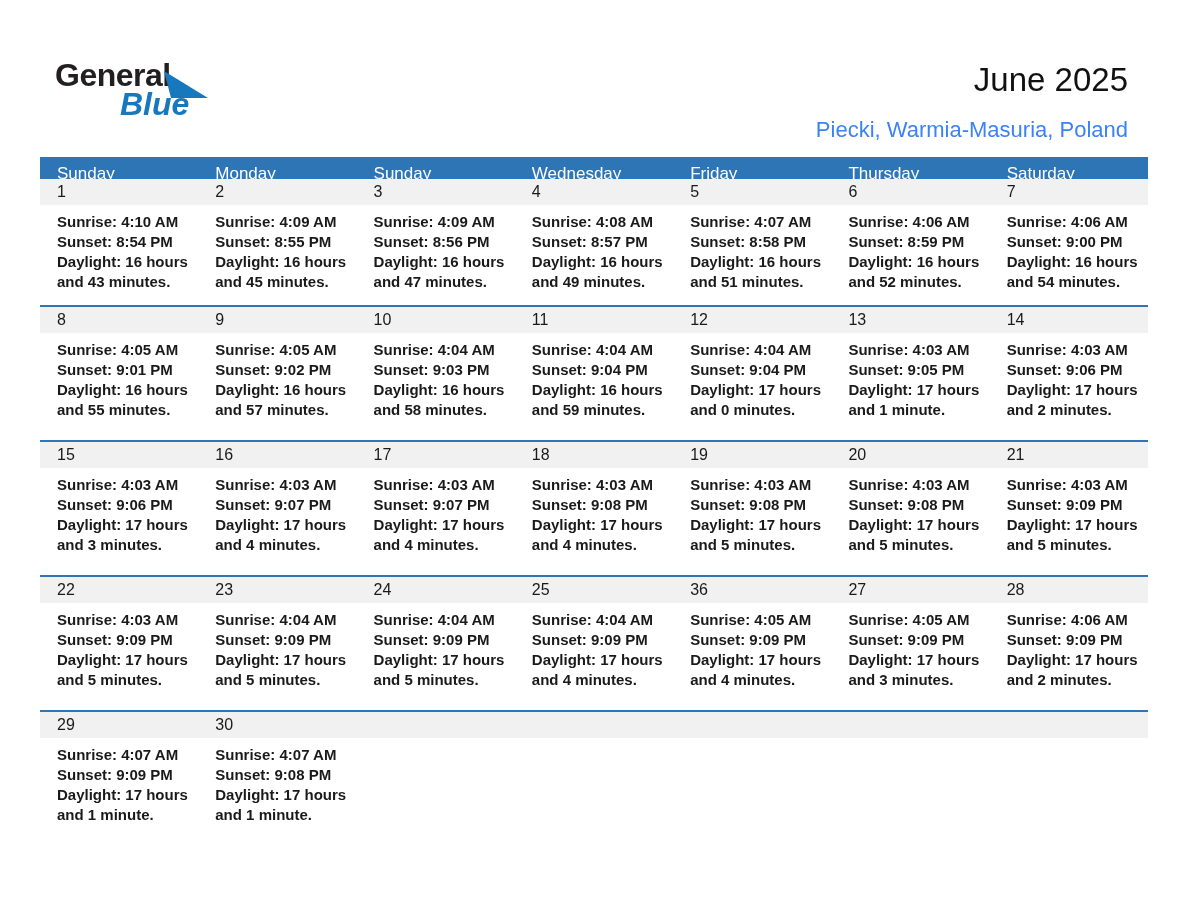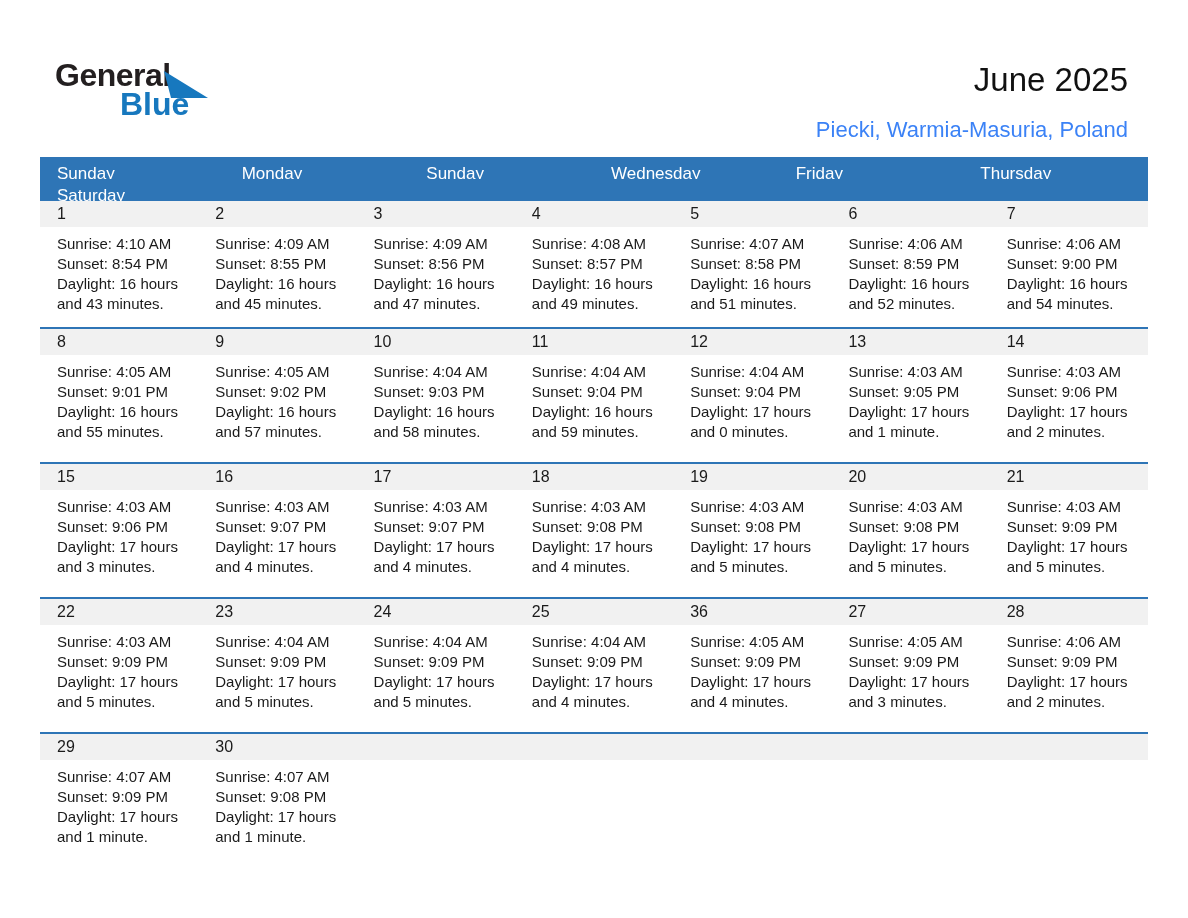--- a/index.html
+++ b/index.html
@@ -4,37 +4,37 @@
 <style>
   html,body{margin:0;padding:0;}
   body{
     width:1188px;height:918px;background:#ffffff;position:relative;
     font-family:"Liberation Sans",sans-serif;color:var(--text,#1a1a1a);
     overflow:hidden;
   }
   
   .logo{position:absolute;left:55px;top:58px;width:230px;height:80px;}
   .logo-general{font-size:32px;line-height:34px;font-weight:600;color:#231f20;letter-spacing:-0.5px;}
-  .logo-blue{font-size:32px;line-height:30px;font-weight:600;color:var(--logo-blue,#1778be);margin-left:65px;margin-top:-3px;}
+  .logo-blue{font-size:32px;line-height:30px;font-weight:600;color:var(--logo-blue,#1778be);margin-left:65px;margin-top:-3px;font-style:italic;}
   .logo-triangle{position:absolute;left:109px;top:13px;width:44px;height:27px;
     background:var(--logo-blue,#1778be);clip-path:polygon(0 0,100% 100%,16% 100%);}
   
   .title{position:absolute;top:58px;right:60px;font-size:33px;line-height:44px;color:#111;}
   .subtitle{position:absolute;top:116px;right:60px;font-size:22px;line-height:28px;color:#3b82f6;}
   
   .calendar{position:absolute;left:40px;top:157px;width:1108px;}
-  .header-row{display:grid;grid-template-columns:repeat(6,1fr);background:var(--header-bg,#2e75b6);height:44px;}
+  .header-row{display:grid;grid-template-columns:repeat(7,1fr);background:var(--header-bg,#2e75b6);height:22px;}
   .hcell{color:var(--header-text,#ffffff);font-size:17px;line-height:34px;padding-left:17px;
     white-space:nowrap;overflow:hidden;}
   .week-row{border-top:2px solid var(--separator,#2e75b6);height:133px;}
   .week-row.first{border-top:none;height:126px;}
   .day-band{height:26px;background:var(--day-band-bg,#f1f1f1);display:grid;grid-template-columns:repeat(7,1fr);}
   .day-num{font-size:16px;line-height:26px;padding-left:17px;color:#1a1a1a;}
   .info-grid{display:grid;grid-template-columns:repeat(7,1fr);padding-top:7px;}
-  .info-cell{padding-left:17px;padding-right:4px;}
+  .info-cell{padding-left:17px;padding-right:4px;font-weight:bold;}
   .info-line{font-size:15px;line-height:20px;color:#1a1a1a;white-space:nowrap;}
 </style>
 </head>
 <body style="--header-bg: #2e75b6; --header-text: #ffffff; --separator: #2e75b6; --day-band-bg: #f1f1f1; --logo-blue: #1778be; --text: #1a1a1a;">
 
 <div class="logo">
   <div class="logo-general">General</div>
   <div class="logo-triangle"></div>
   <div class="logo-blue">Blue</div>
 </div>

